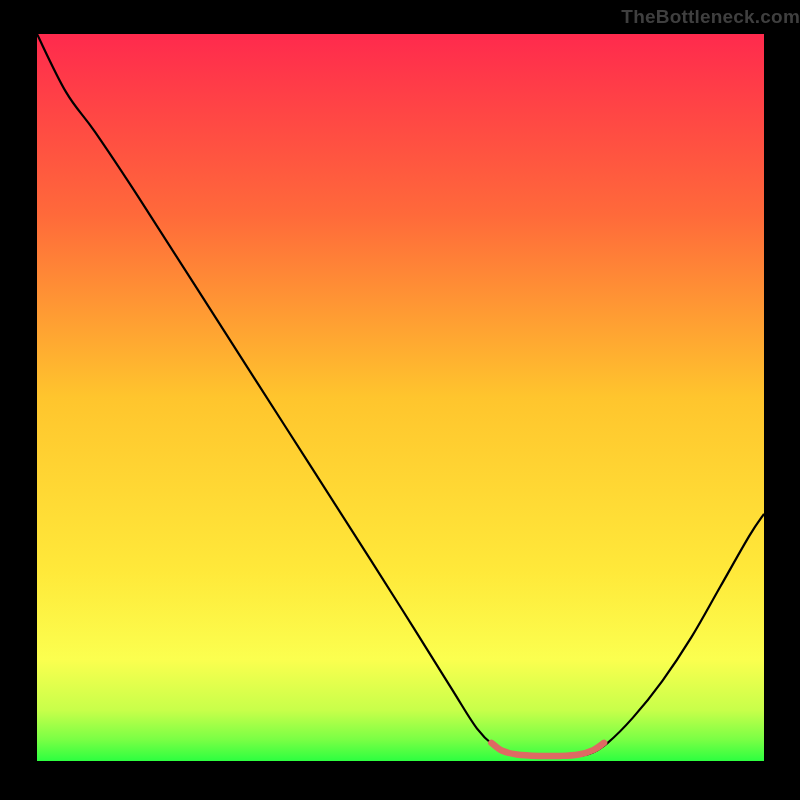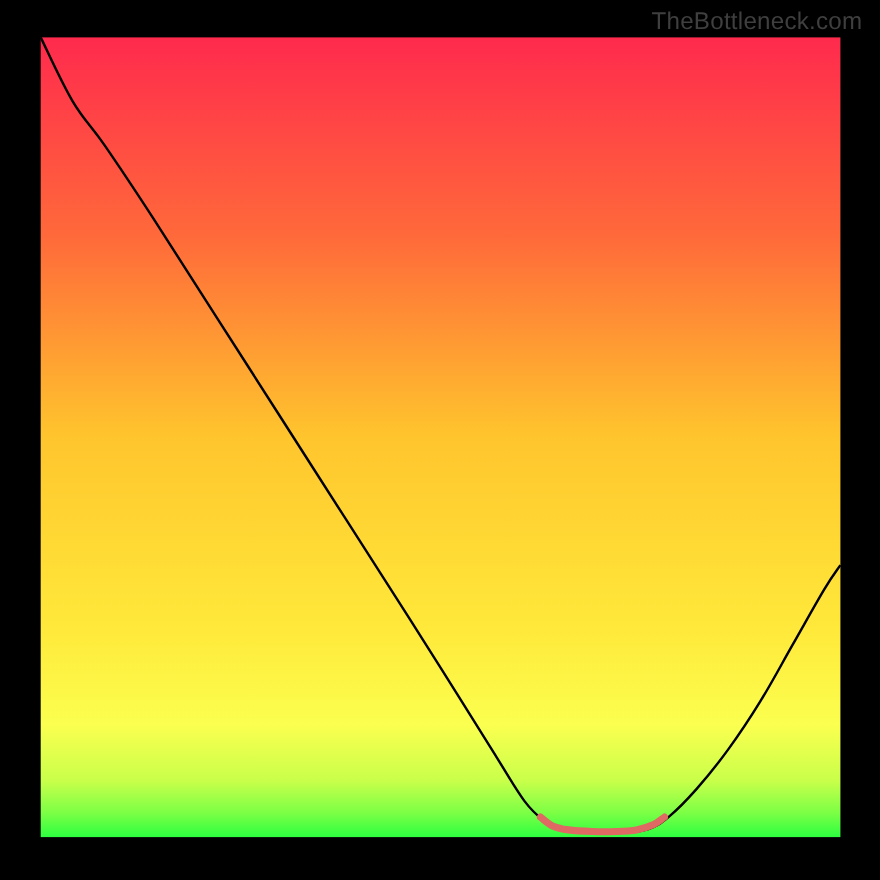--- a/index.html
+++ b/index.html
@@ -13,24 +13,24 @@
   }
   .frame {
     position: relative;
     width: 800px;
     height: 800px;
     background: #000;
   }
   .attribution {
     position: absolute;
     top: 6px;
-    right: 16px;
+    right: 0;
     color: #3f3f3f;
-    font-size: 22px;
-    font-weight: 400;
+    font-size: 19px;
+    font-weight: 700;
     letter-spacing: 0.2px;
     z-index: 10;
   }
   svg.plot {
     position: absolute;
     top: 0;
     left: 0;
   }
 </style>
 </head>

